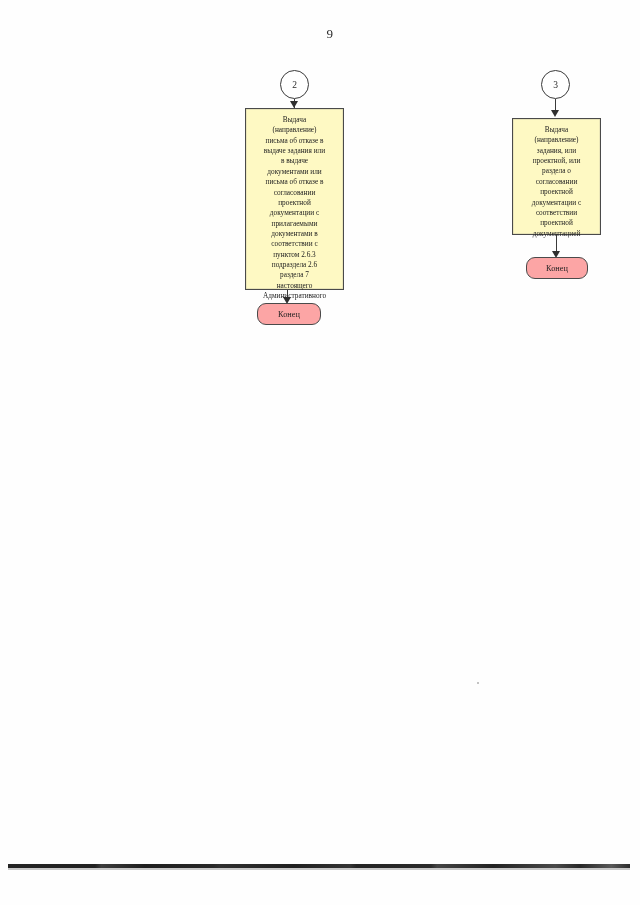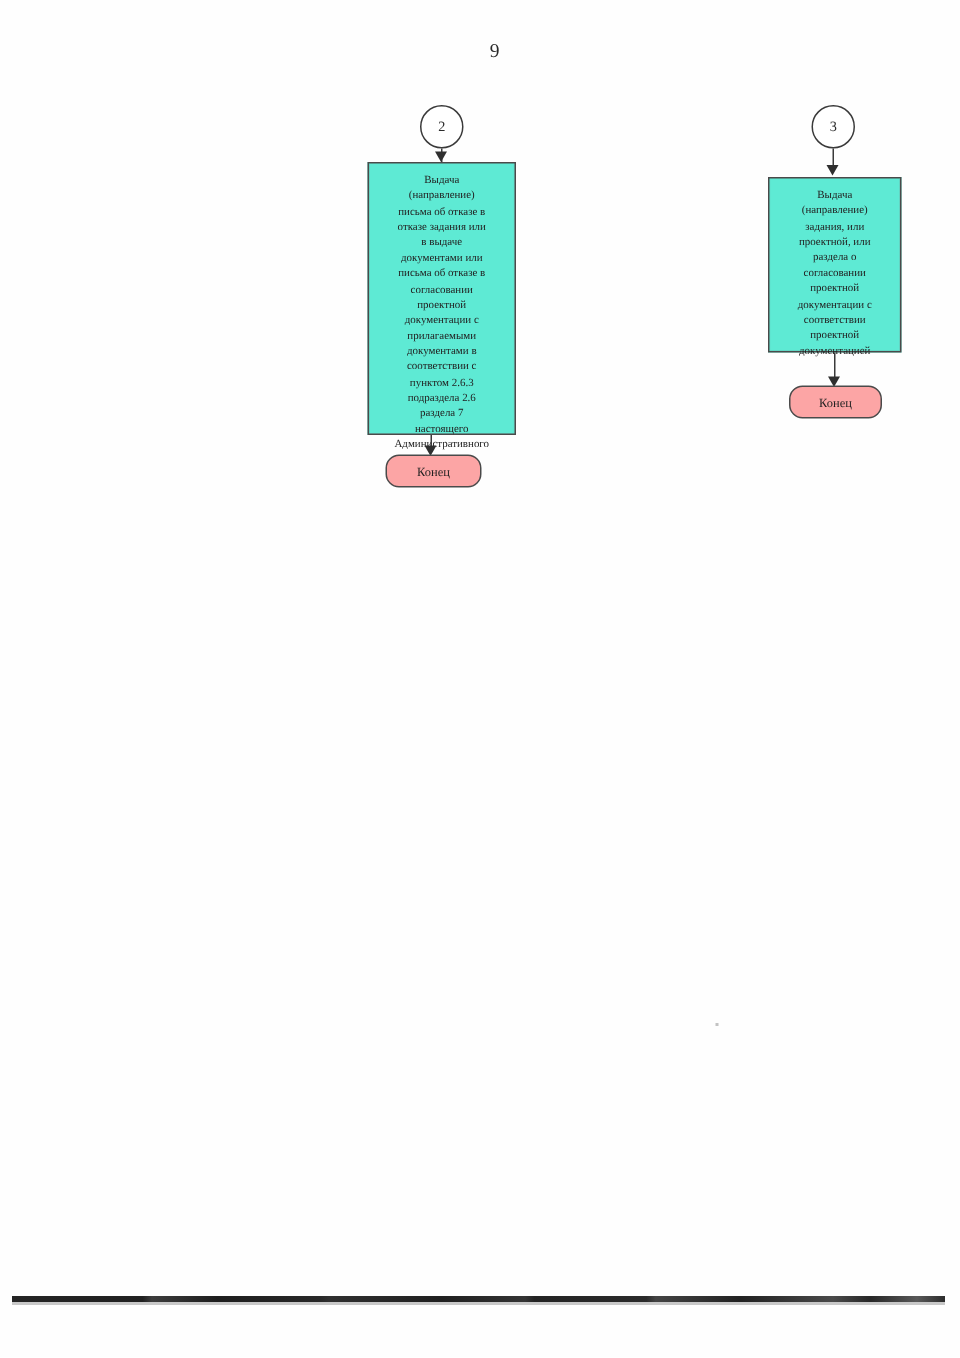--- a/index.html
+++ b/index.html
@@ -60,21 +60,21 @@
     border-left: 4.2px solid transparent;
     border-right: 4.2px solid transparent;
     border-top: 7px solid #2f2f2f;
   }
 
   
   .process-box {
     position: absolute;
     box-sizing: border-box;
     border: 1.3px solid #4a4a4a;
-    background: #5eead4;
+    background: #fef9c3;
     padding: 6px 5px 5px 5px;
     text-align: center;
     font-size: 7.3px;
     line-height: 1.42;
     color: #222222;
   }
   .process-box .line {
     display: block;
     white-space: nowrap;
   }
@@ -150,21 +150,21 @@
     <span>2</span>
   </div>
 
   <div class="arrow-line" style="left:293.5px; top:99px; height:9px;"></div>
   <div class="arrow-head" style="left:290px; top:101px;"></div>
 
   <div class="process-box" style="left:245px; top:108px; width:99px; height:182px;">
     <span class="line">Выдача</span>
     <span class="line">(направление)</span>
     <span class="line">письма об отказе в</span>
-    <span class="line">отказе задания или</span>
+    <span class="line">выдаче задания или</span>
     <span class="line">в выдаче</span>
     <span class="line">документами или</span>
     <span class="line">письма об отказе в</span>
     <span class="line">согласовании</span>
     <span class="line">проектной</span>
     <span class="line">документации с</span>
     <span class="line">прилагаемыми</span>
     <span class="line">документами в</span>
     <span class="line">соответствии с</span>
     <span class="line">пунктом 2.6.3</span>

